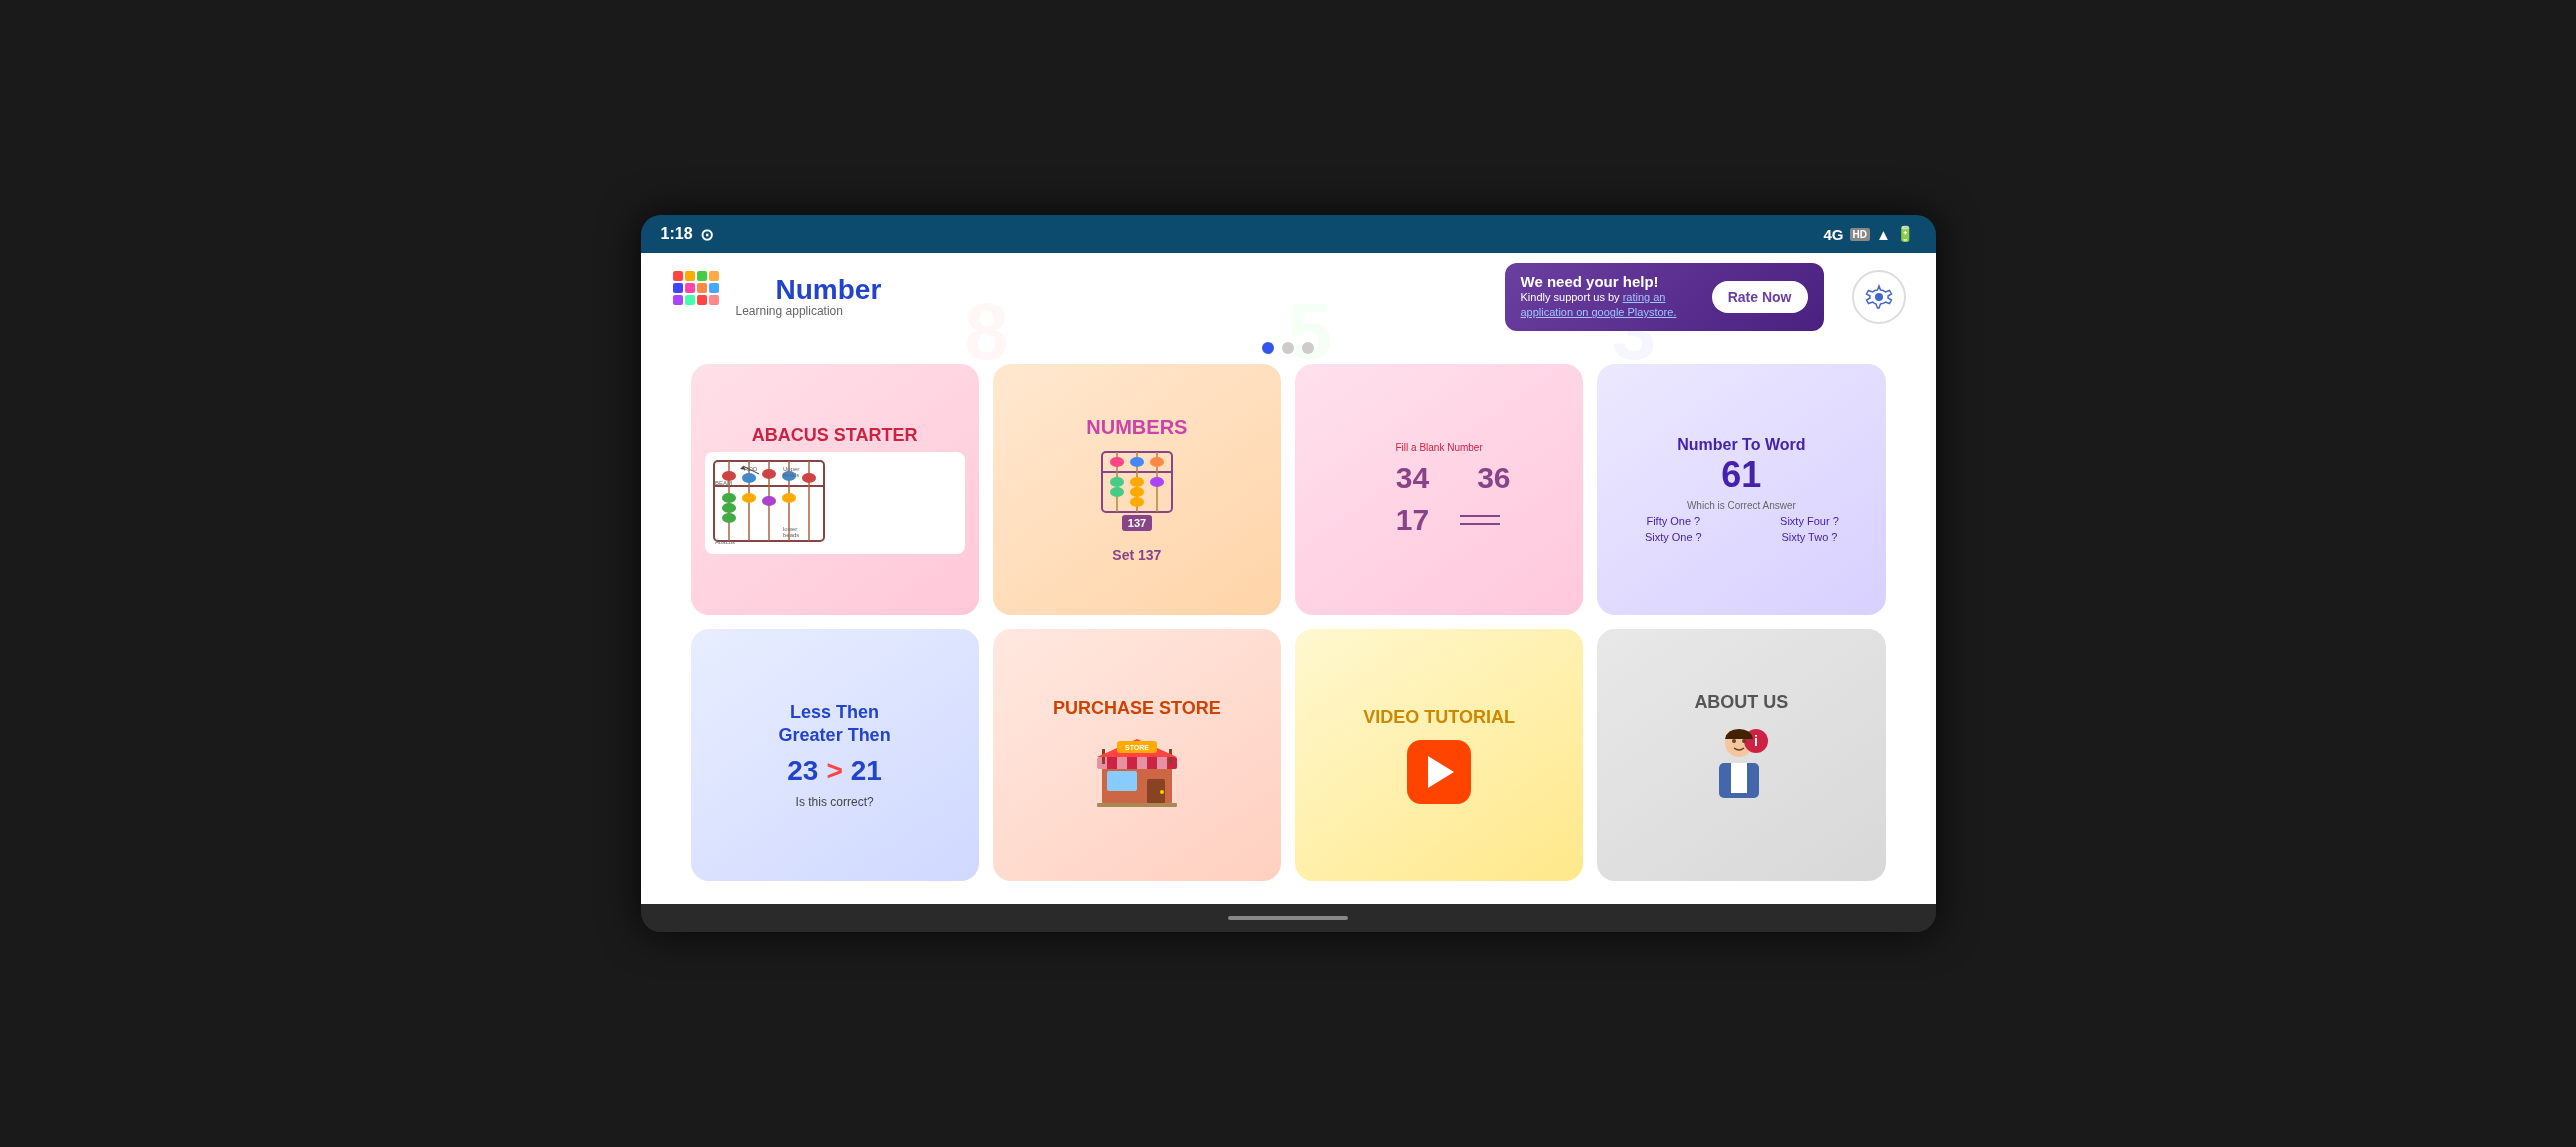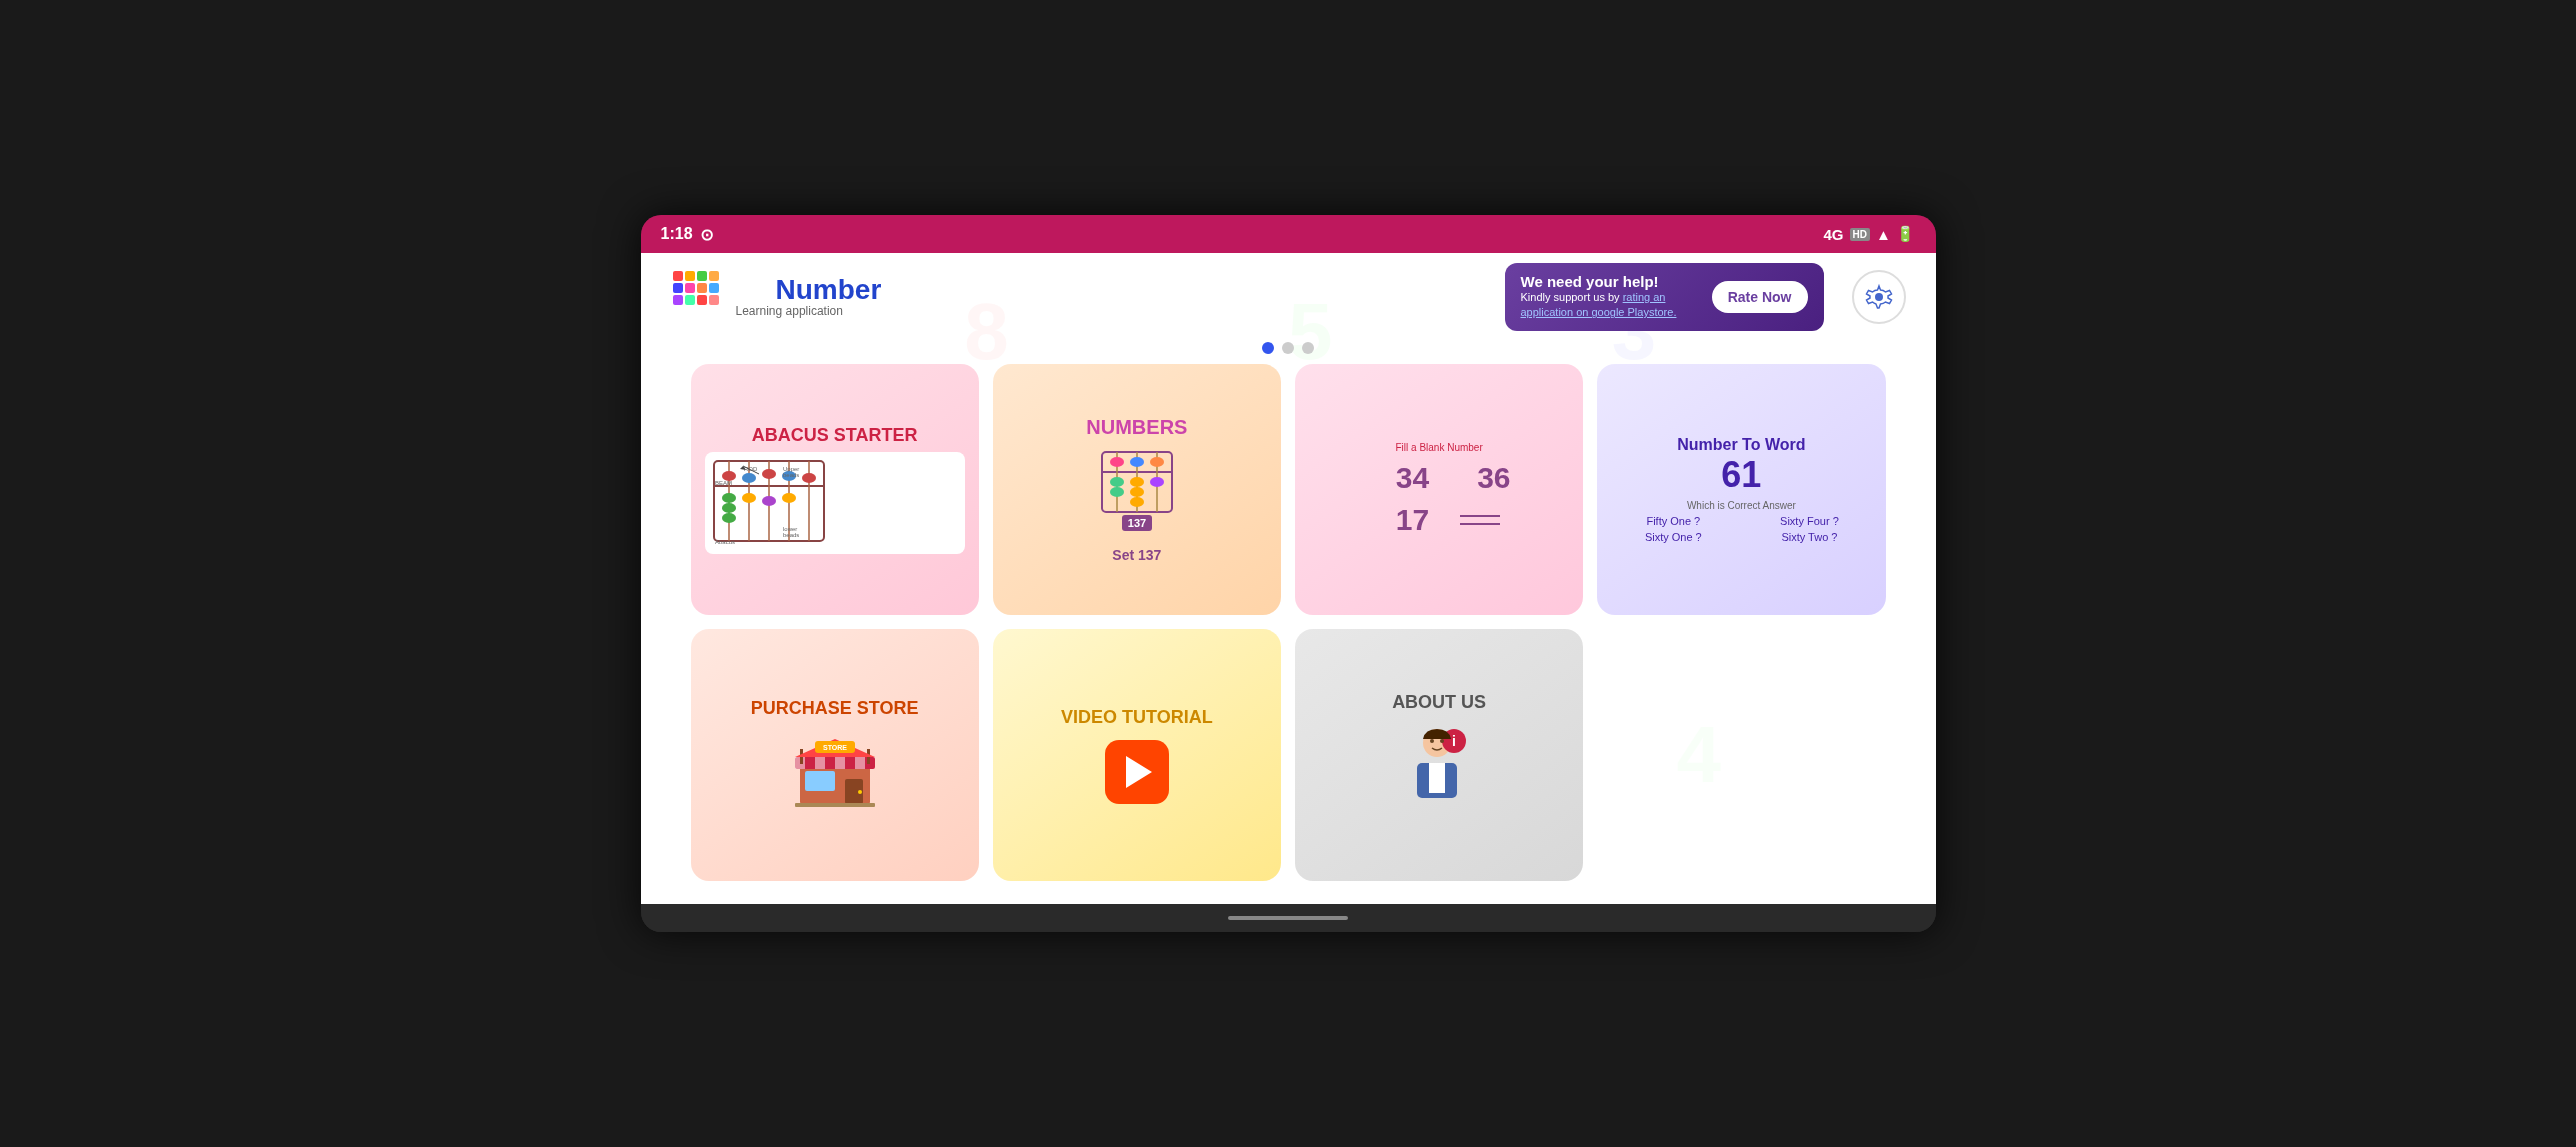--- a/index.html
+++ b/index.html
@@ -15,21 +15,21 @@
       width: 1295px;
       height: 717px;
       background: #2a2a2a;
       border-radius: 20px;
       position: relative;
       overflow: hidden;
       box-shadow: 0 0 40px rgba(0,0,0,0.8);
     }
     .status-bar {
       height: 38px;
-      background: #be185d;
+      background: #0c4a6e;
       display: flex;
       align-items: center;
       justify-content: space-between;
       padding: 0 20px;
       color: white;
       font-size: 16px;
       font-weight: bold;
     }
     .status-left { display: flex; align-items: center; gap: 8px; }
     .status-right { display: flex; align-items: center; gap: 6px; font-size: 15px; }
@@ -537,20 +537,31 @@
         <div class="n2w-num">61</div>
         <div class="n2w-question">Which is Correct Answer</div>
         <div class="n2w-options">
           <div class="n2w-opt">Fifty One ?</div>
           <div class="n2w-opt">Sixty Four ?</div>
           <div class="n2w-opt">Sixty One ?</div>
           <div class="n2w-opt">Sixty Two ?</div>
         </div>
       </div>
 
+      <div class="card card-less">
+        <div class="card-less-title">
+          <span>Less Then</span><br><span>Greater Then</span>
+        </div>
+        <div class="less-nums">
+          <span class="less-num">23</span>
+          <span class="less-sign">&gt;</span>
+          <span class="less-num">21</span>
+        </div>
+        <div class="less-question">Is this correct?</div>
+      </div>
 
       <div class="card card-store">
         <div class="card-store-title">PURCHASE STORE</div>
         <div class="store-img">
           <svg width="90" height="80" viewBox="0 0 90 80">
 
             <rect x="10" y="35" width="70" height="40" rx="2" fill="#cc6644"></rect>
 
             <rect x="5" y="28" width="80" height="12" rx="2" fill="#cc2244"></rect>
 

